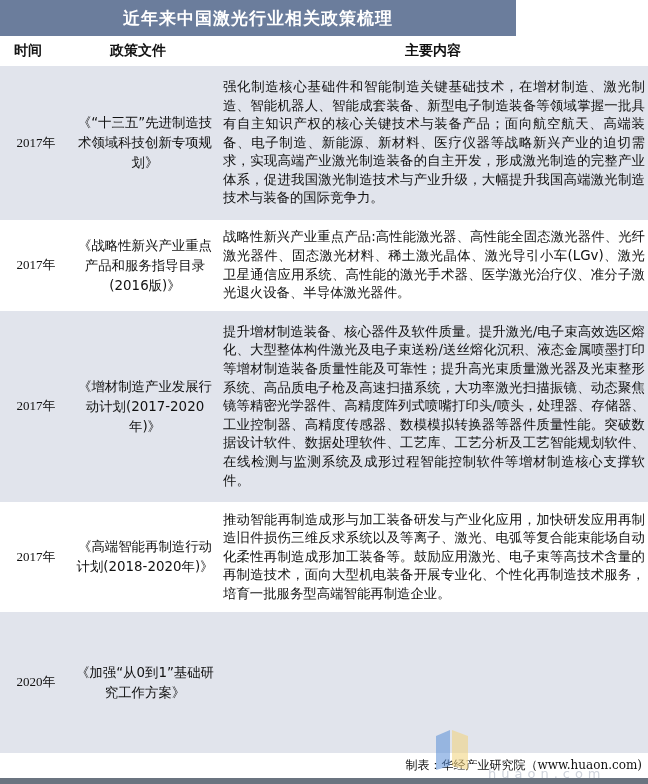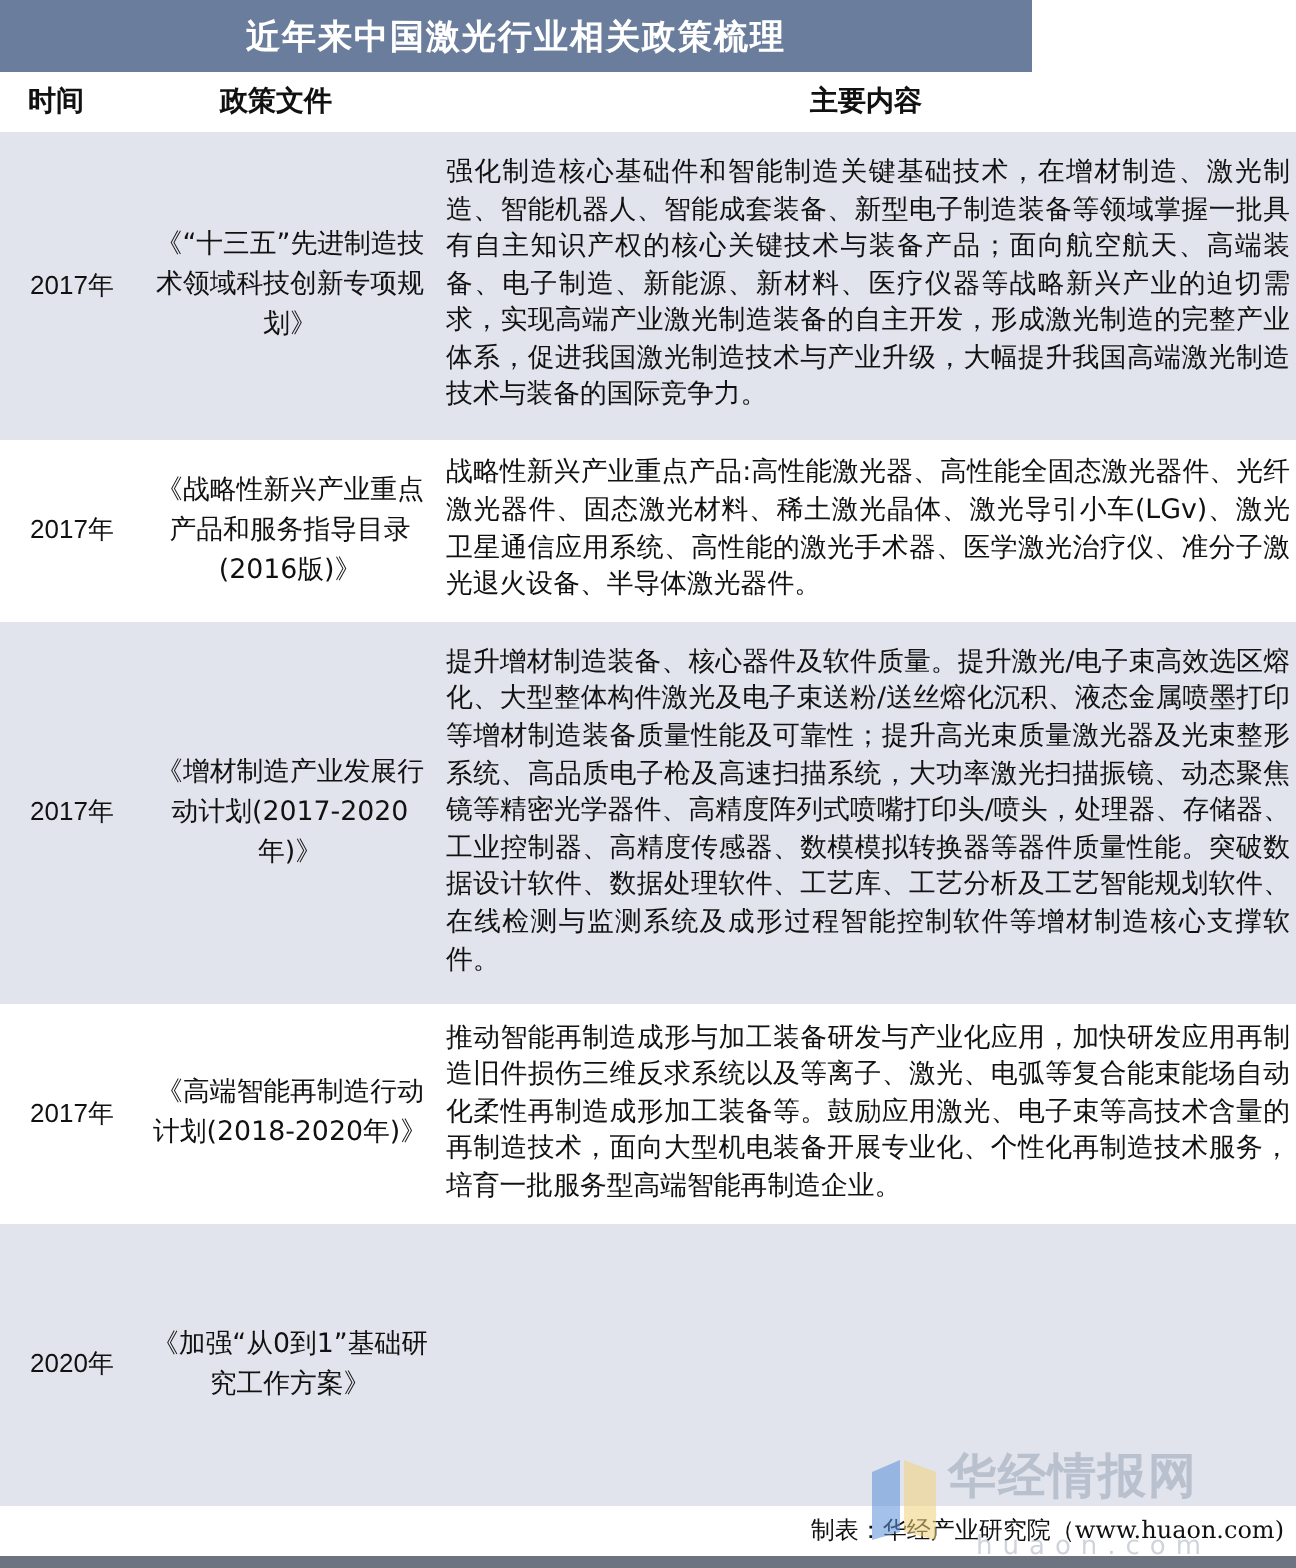--- a/index.html
+++ b/index.html
@@ -24,21 +24,21 @@
   .h-content { left: 405px; }
   .row {
     position: absolute; left: 0; width: 648px;
     font-size: 13.2px; line-height: 18.2px;
   }
   .row.shaded { background: #e1e4ec; }
   .row.plain { background: #ffffff; }
   .cell-time {
     position: absolute; left: 0; width: 72px; top: 0; bottom: 0;
     display: flex; align-items: center; justify-content: center;
-    font-family: Liberation Sans, sans-serif; font-size: 13px;
+    font-family: Liberation Serif, serif; font-size: 13px;
   }
   .cell-doc {
     position: absolute; left: 72px; width: 148px; top: 0; bottom: 0;
     display: flex; align-items: center; justify-content: center;
     text-align: right; padding-right: 2px;
   }
   .cell-doc span { display: block; text-align: center; line-height: 20px; font-size: 13.4px; }
   .cell-content {
     position: absolute; left: 223px; width: 422px; top: 0; bottom: 0;
     display: flex; align-items: center;
@@ -129,15 +129,14 @@
   <span>制表：华经产业研究院（www.huaon.com)</span>
 </div>
 
 <div class="bottom-bar"></div>
 
 <div class="watermark">
   <svg class="wm-logo" viewBox="0 0 40 44">
     <polygon points="4,10 18,4 18,40 4,44" fill="#5a8fd8"></polygon>
     <polygon points="20,4 36,10 36,44 20,40" fill="#f2d27a"></polygon>
   </svg>
-  <span class="wm-text-cn">华经情报网</span>
   <span class="wm-text-en">huaon.com</span>
 </div>
 
 </body></html>

